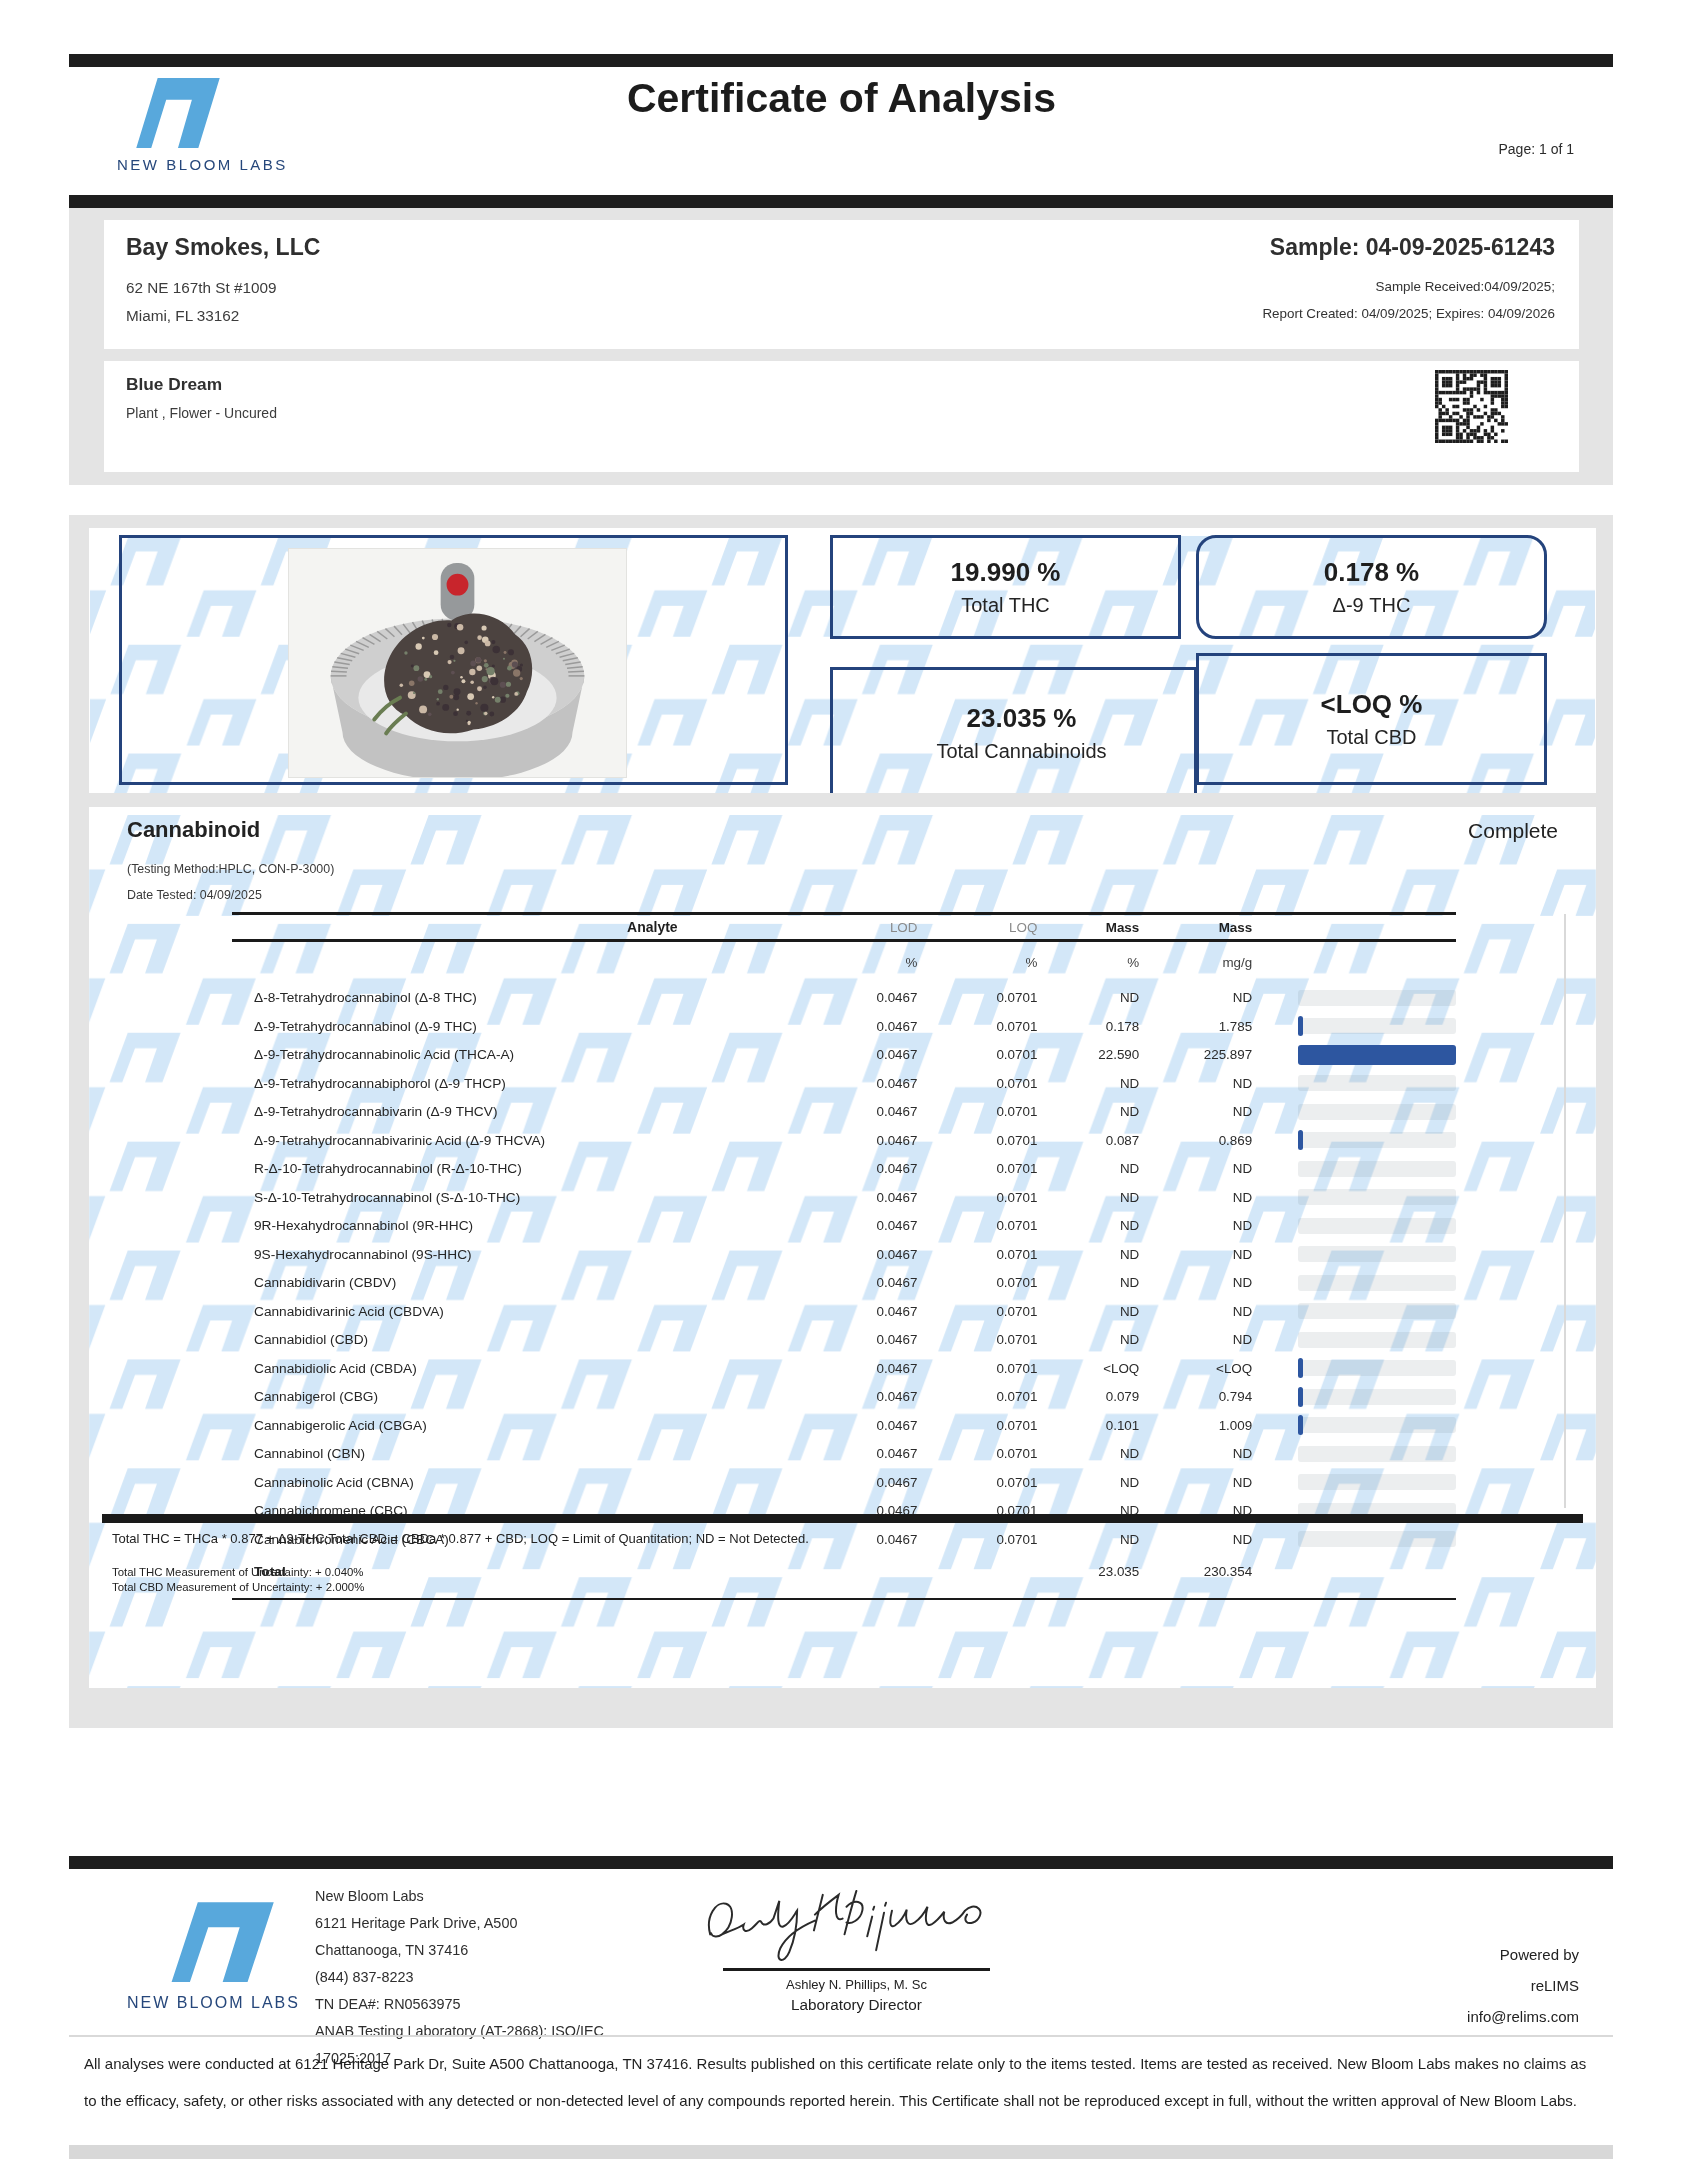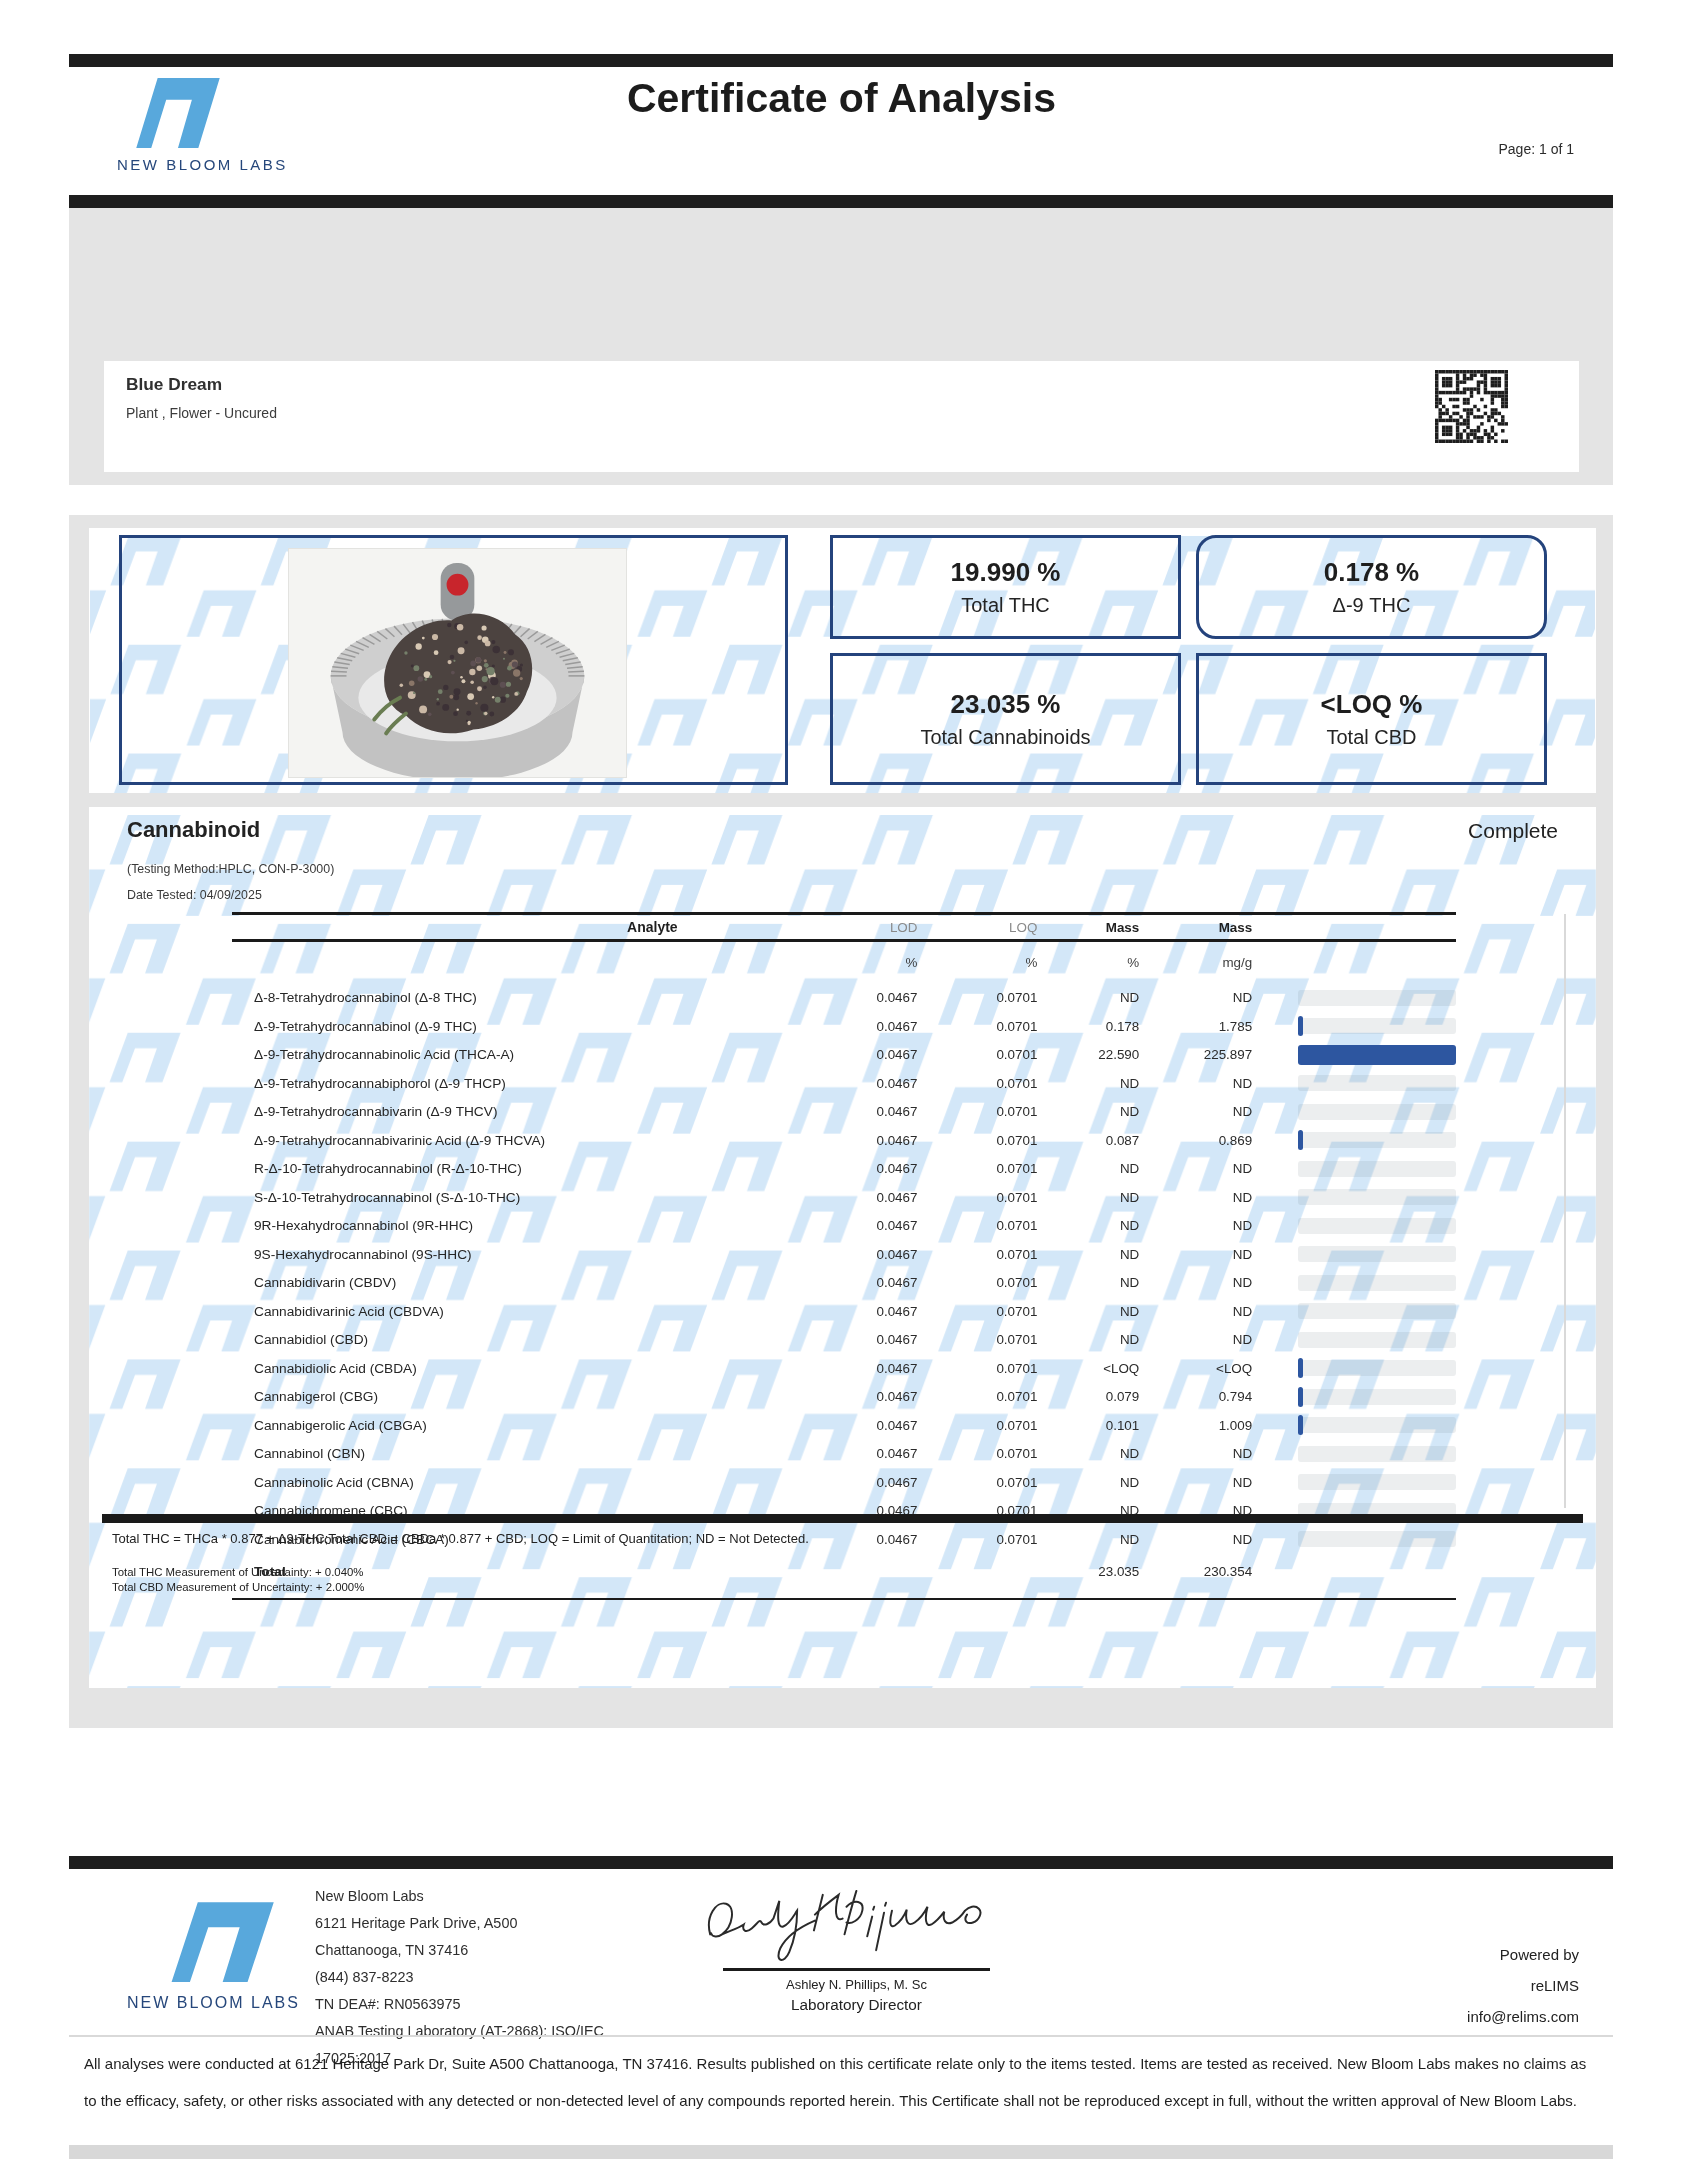--- a/index.html
+++ b/index.html
@@ -78,20 +78,28 @@
       </svg>
     </div>
     <div class="logo-text">NEW BLOOM LABS</div>
   </div>
   <div class="doc-title">Certificate of Analysis</div>
   <div class="page-info">Page: 1 of 1</div>
 
   <div class="blackbar" style="top:195px;"></div>
 
   <div class="graysec" style="top:208px;height:277px;">
+    <div class="card" style="left:35px;top:12px;width:1475px;height:129px;">
+      <div class="abs client-name" style="left:22px;top:14px;">Bay Smokes, LLC</div>
+      <div class="abs addr" style="left:22px;top:59px;">62 NE 167th St #1009</div>
+      <div class="abs addr" style="left:22px;top:87px;">Miami, FL 33162</div>
+      <div class="abs sample-id" style="right:24px;top:14px;">Sample: 04-09-2025-61243</div>
+      <div class="abs sample-sub" style="right:24px;top:59px;">Sample Received:04/09/2025;</div>
+      <div class="abs sample-sub" style="right:24px;top:86px;">Report Created: 04/09/2025; Expires: 04/09/2026</div>
+    </div>
     <div class="card" style="left:35px;top:153px;width:1475px;height:111px;">
       <div class="abs prod-name" style="left:22px;top:13px;">Blue Dream</div>
       <div class="abs prod-type" style="left:22px;top:44px;">Plant , Flower - Uncured</div>
       <div class="abs" style="right:71px;top:9px;width:73px;height:73px;" id="qr"><svg width="73" height="73" viewBox="0 0 73.5 73.5">
             <g fill="#1d1d1d">
               <rect x="0" y="0" width="3.5" height="3.5"></rect>
               <rect x="3.5" y="0" width="3.5" height="3.5"></rect>
               <rect x="7" y="0" width="3.5" height="3.5"></rect>
               <rect x="10.5" y="0" width="3.5" height="3.5"></rect>
               <rect x="14" y="0" width="3.5" height="3.5"></rect>
@@ -500,21 +508,21 @@
         </div>
       </div>
       <div class="sumbox" style="left:741px;top:7px;width:345px;height:98px;">
         <div class="val">19.990 %</div>
         <div class="lab">Total THC</div>
       </div>
       <div class="sumbox" style="left:1107px;top:7px;width:345px;height:98px;border-radius:20px;">
         <div class="val">0.178 %</div>
         <div class="lab">Δ-9 THC</div>
       </div>
-      <div class="sumbox" style="left:741px;top:125px;width:345px;height:126px;">
+      <div class="sumbox" style="left:741px;top:139px;width:345px;height:126px;padding-left:16px;">
         <div class="val">23.035 %</div>
         <div class="lab">Total Cannabinoids</div>
       </div>
       <div class="sumbox" style="left:1107px;top:125px;width:345px;height:126px;">
         <div class="val">&lt;LOQ %</div>
         <div class="lab">Total CBD</div>
       </div>
     </div>
 
     <div class="wmpanel" style="left:20px;top:292px;width:1507px;height:881px;">

